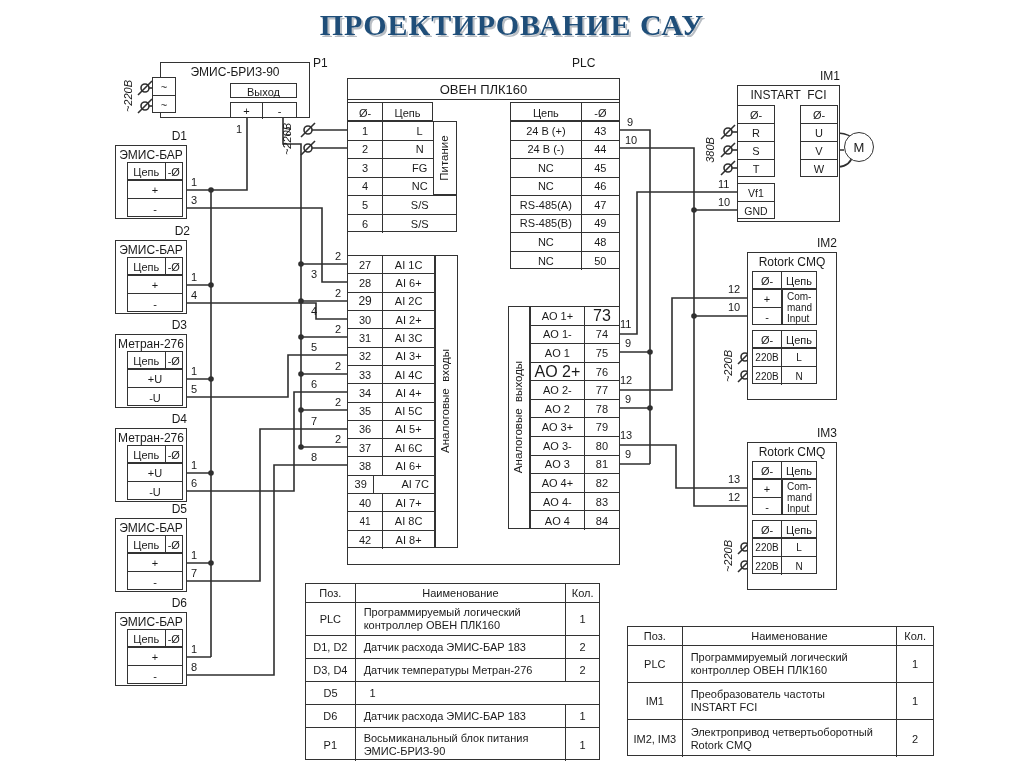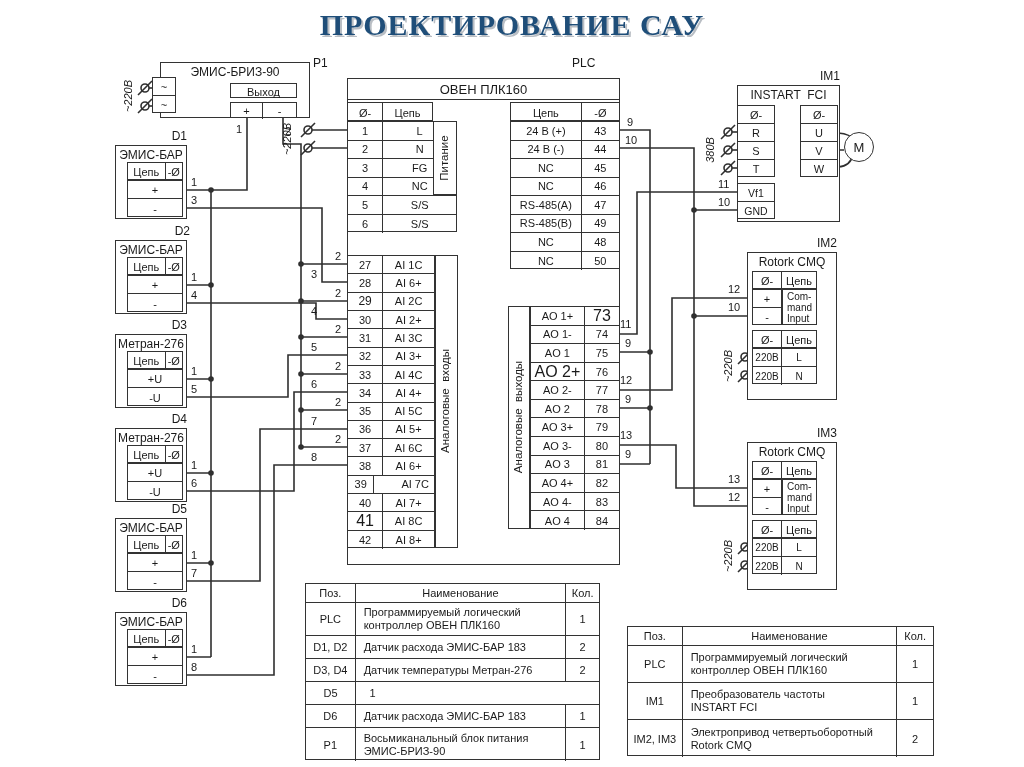--- a/index.html
+++ b/index.html
@@ -389,21 +389,21 @@
       </div>
       <div class="row" style="height: 18.3125px; gap: 22px;">
         <div class="cell" style="width: 36px; font-size: 11px;">39</div>
         <div class="cell" style="width: 52px; font-size: 11px;">AI 7C</div>
       </div>
       <div class="row" style="height: 18.3125px;">
         <div class="cell" style="width: 36px; font-size: 11px;">40</div>
         <div class="cell" style="width: 52px; font-size: 11px;">AI 7+</div>
       </div>
       <div class="row" style="height: 18.3125px;">
-        <div class="cell" style="width: 36px; font-size: 16px;">41</div>
+        <div class="cell" style="width: 36px; font-size: 10px;">41</div>
         <div class="cell" style="width: 52px; font-size: 11px;">AI 8C</div>
       </div>
       <div class="row" style="height: 18.3125px;">
         <div class="cell" style="width: 36px; font-size: 11px;">42</div>
         <div class="cell" style="width: 52px; font-size: 11px;">AI 8+</div>
       </div>
     </div>
     <div class="box" style="left: 435px; top: 255px; width: 23px; height: 293px;"></div>
     <div class="vtext" style="left: 346px; top: 394px; width: 200px; height: 14px;">Аналоговые  входы</div>
     <div class="box" style="left: 510px; top: 102px; width: 110px; height: 19px;">

